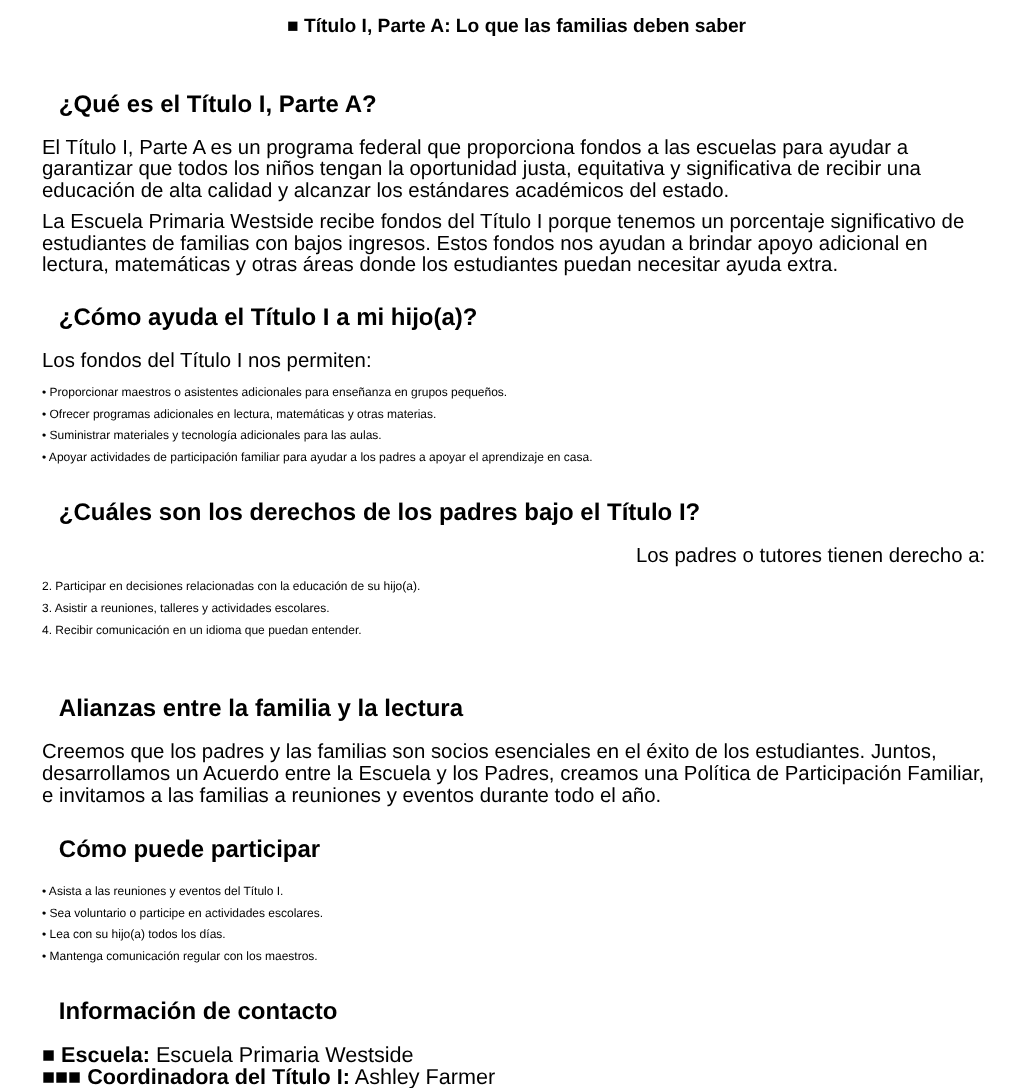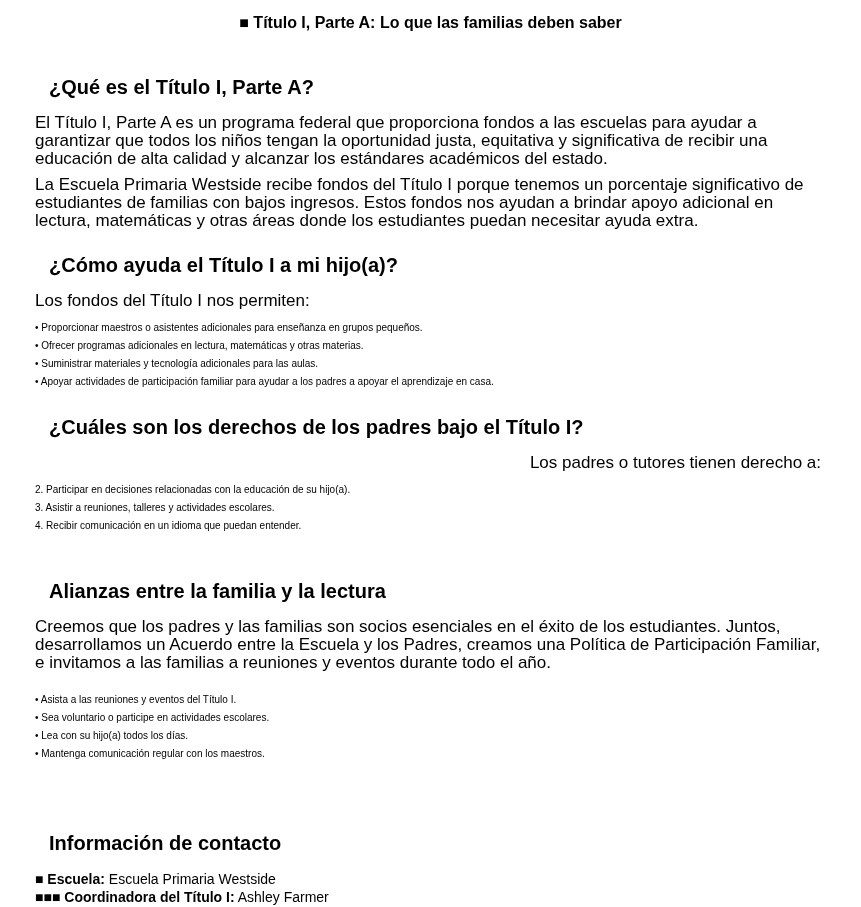--- a/index.html
+++ b/index.html
@@ -13,21 +13,21 @@
     font-size: 16px; font-weight: bold; text-align: center;
     margin: 0; padding-top: 8px; line-height: 30px;
   }
   h2 {
     font-size: 20px; font-weight: bold; margin: 14px; line-height: 26px;
   }
   p, .line { font-size: 17px; line-height: 18px; margin: 0; }
   .sec { position: absolute; left: 35px; right: 40px; }
   .list { margin: 0; padding: 0; list-style: none; }
   .list li { font-size: 10px; line-height: 18px; }
-  .contact-line { font-size: 14px; line-height: 18px; }
+  .contact-line { font-size: 18px; line-height: 18px; }
   .contact-line b { font-weight: bold; }
 </style>
 </head>
 <body>
 
 <div class="page">
   <h1 class="doc-title">■ Título I, Parte A: Lo que las familias deben saber</h1>
 
   <section class="sec" style="top:60px;">
     <h2>¿Qué es el Título I, Parte A?</h2>
@@ -55,20 +55,21 @@
       <li>4. Recibir comunicación en un idioma que puedan entender.</li>
     </ol>
   </section>
 
   <section class="sec" style="top:564px;">
     <h2>Alianzas entre la familia y la lectura</h2>
     <p style="margin-top:10px;">Creemos que los padres y las familias son socios esenciales en el éxito de los estudiantes. Juntos, desarrollamos un Acuerdo entre la Escuela y los Padres, creamos una Política de Participación Familiar, e invitamos a las familias a reuniones y eventos durante todo el año.</p>
   </section>
 
   <section class="sec" style="top:681px;">
+    <h2>Cómo puede participar</h2>
     <ul class="list" style="margin-top:10px;">
       <li>• Asista a las reuniones y eventos del Título I.</li>
       <li>• Sea voluntario o participe en actividades escolares.</li>
       <li>• Lea con su hijo(a) todos los días.</li>
       <li>• Mantenga comunicación regular con los maestros.</li>
     </ul>
   </section>
 
   <section class="sec" style="top:816px;">
     <h2>Información de contacto</h2>

